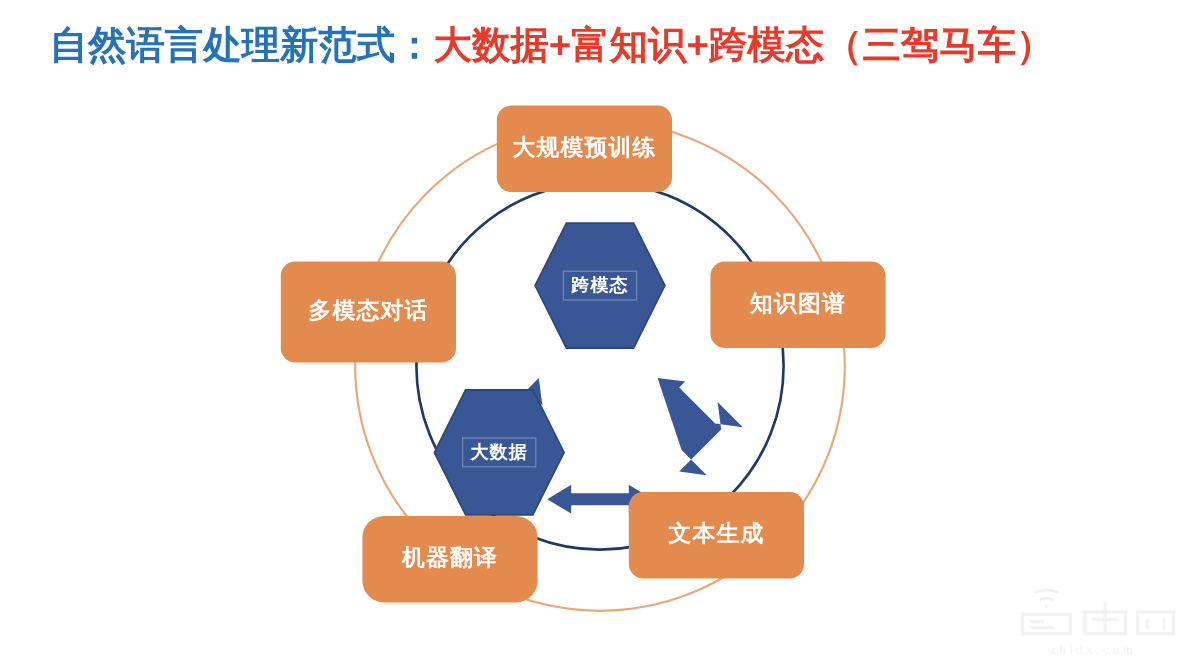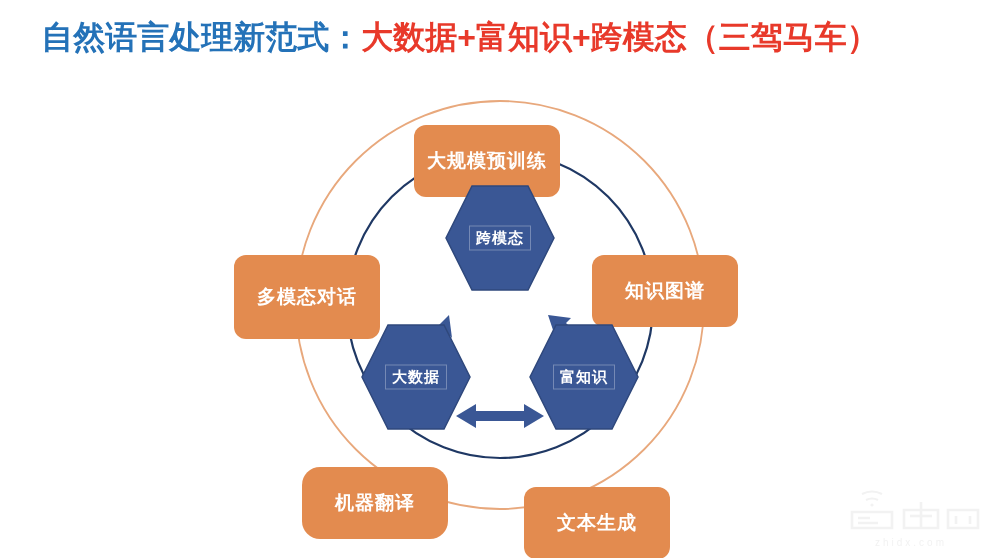--- a/index.html
+++ b/index.html
@@ -55,27 +55,26 @@
     font-size: 19px;
     font-weight: bold;
     display: flex;
     align-items: center;
     justify-content: center;
     text-align: center;
     line-height: 1.35;
     letter-spacing: 1px;
     box-sizing: border-box;
     padding: 4px 10px;
-    margin-top: 37px;
   }
   #pill-top    { left: 414px; top: 18px;  width: 146px; height: 72px; }
   #pill-left   { left: 234px; top: 148px; width: 146px; height: 84px; }
   #pill-right  { left: 592px; top: 148px; width: 146px; height: 72px; justify-content: center; }
   #pill-bl     { left: 302px; top: 360px; width: 146px; height: 72px; border-radius: 18px; }
-  #pill-br     { left: 524px; top: 380px; width: 146px; height: 72px; }
+  #pill-br     { left: 524px; top: 340px; width: 146px; height: 72px; }
 
   
   .hex-wrap {
     position: absolute;
     width: 112px;
     height: 108px;
   }
   #hex-top { left: 444px; top: 114px; }
   #hex-bl  { left: 360px; top: 253px; }
   #hex-br  { left: 528px; top: 253px; }
@@ -180,28 +179,20 @@
 
   <div class="hex-wrap" id="hex-top">
     <svg viewBox="0 0 112 108">
       <polygon points="28,2 84,2 110,54 84,106 28,106 2,54" fill="#3A5795" stroke="#2F487C" stroke-width="1.5"></polygon>
     </svg>
     <div class="hex-label">
       <span>跨模态</span>
     </div>
   </div>
 
-  <div class="hex-wrap" id="hex-br">
-    <svg viewBox="0 0 112 108">
-      <polygon points="28,2 84,2 110,54 84,106 28,106 2,54" fill="#3A5795" stroke="#2F487C" stroke-width="1.5"></polygon>
-    </svg>
-    <div class="hex-label">
-      <span>富知识</span>
-    </div>
-  </div>
 
 </div>
 
 <div id="watermark">
   <svg width="150" height="48" viewBox="0 0 150 48">
     <g fill="none" stroke="#F2F2F2" stroke-width="2.6">
       <path d="M26 6 q10 -5 20 0" stroke-width="2.2"></path>
       <path d="M30 12 q6 -3 12 0" stroke-width="2.2"></path>
       <circle cx="36" cy="17" r="1.6" fill="#F2F2F2" stroke="none"></circle>
       <path d="M16 24 h40 v16 h-40 z"></path>

